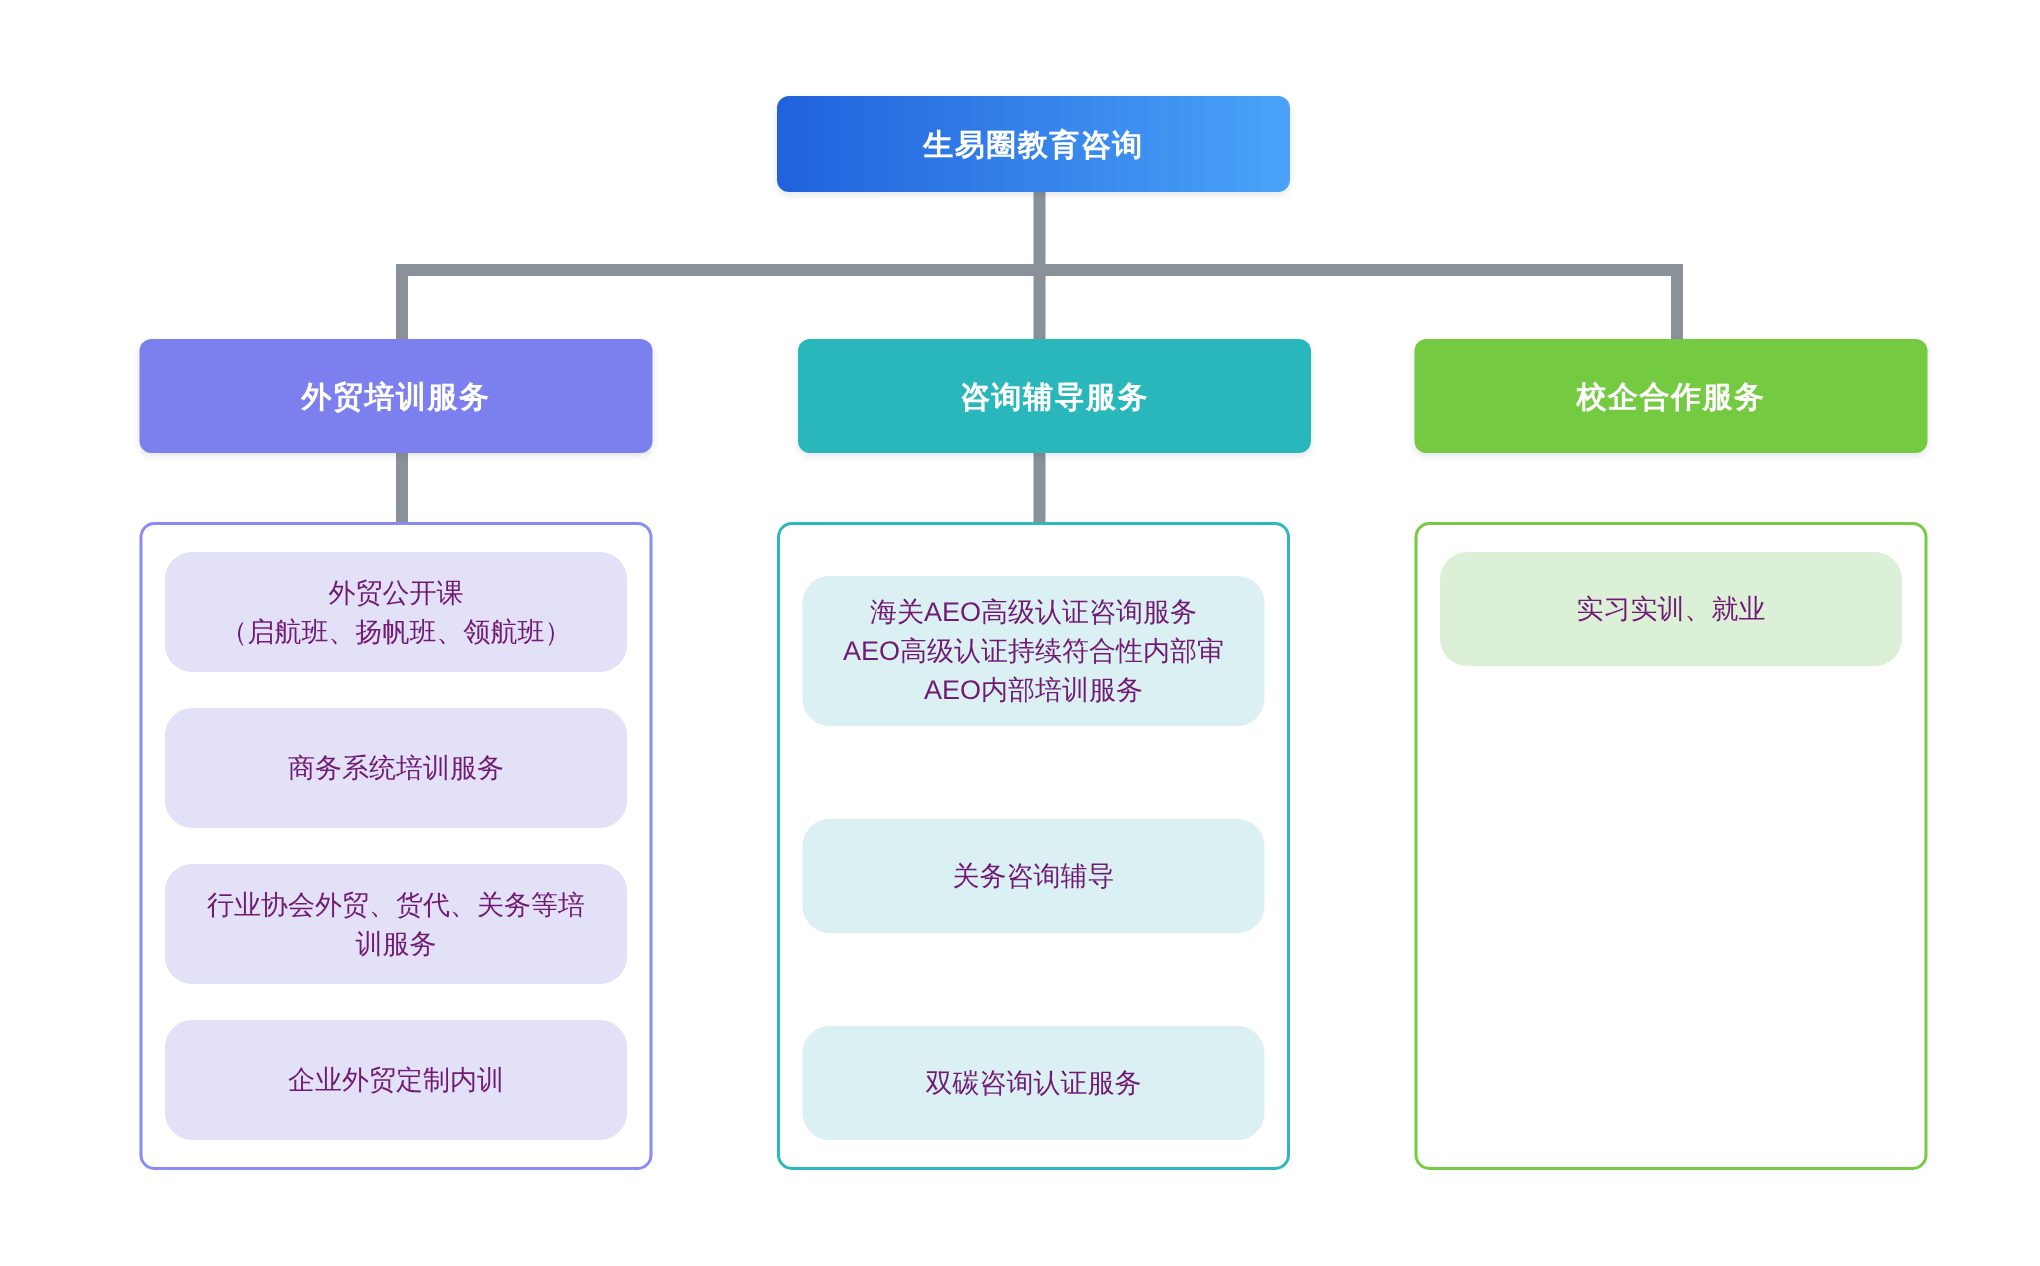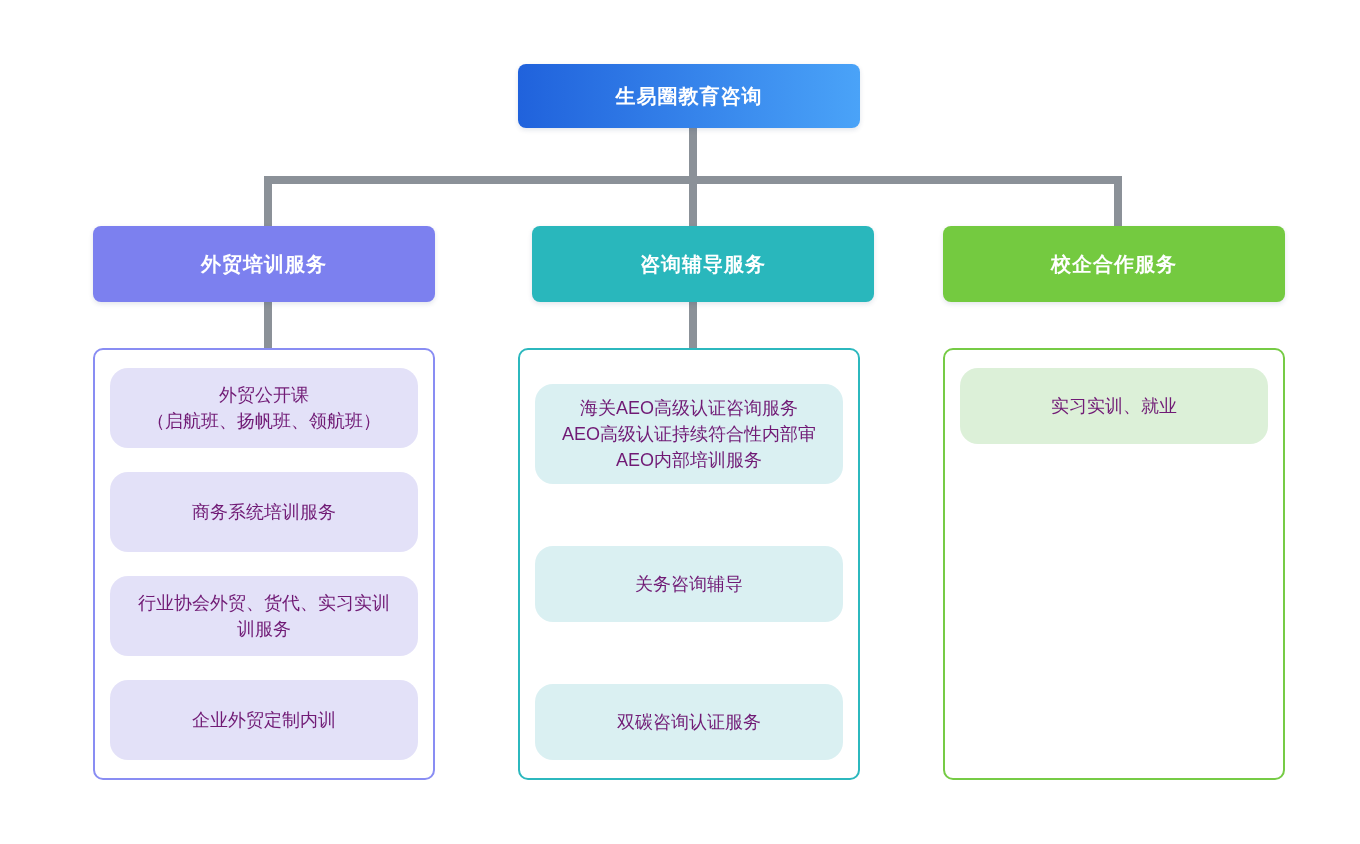--- a/index.html
+++ b/index.html
@@ -81,21 +81,21 @@
     <span>咨询辅导服务</span>
   </div>
   <div class="node header b3">
     <span>校企合作服务</span>
   </div>
 
   <div class="container b1">
     <div class="item h2">外贸公开课
 （启航班、扬帆班、领航班）</div>
     <div class="item h2">商务系统培训服务</div>
-    <div class="item h2">行业协会外贸、货代、实习实训
+    <div class="item h2">行业协会外贸、货代、关务等培
 训服务</div>
     <div class="item h2">企业外贸定制内训</div>
   </div>
 
   <div class="container b2">
     <div class="item h3">海关AEO高级认证咨询服务
 AEO高级认证持续符合性内部审
 AEO内部培训服务</div>
     <div class="item h1">关务咨询辅导</div>
     <div class="item h1">双碳咨询认证服务</div>

